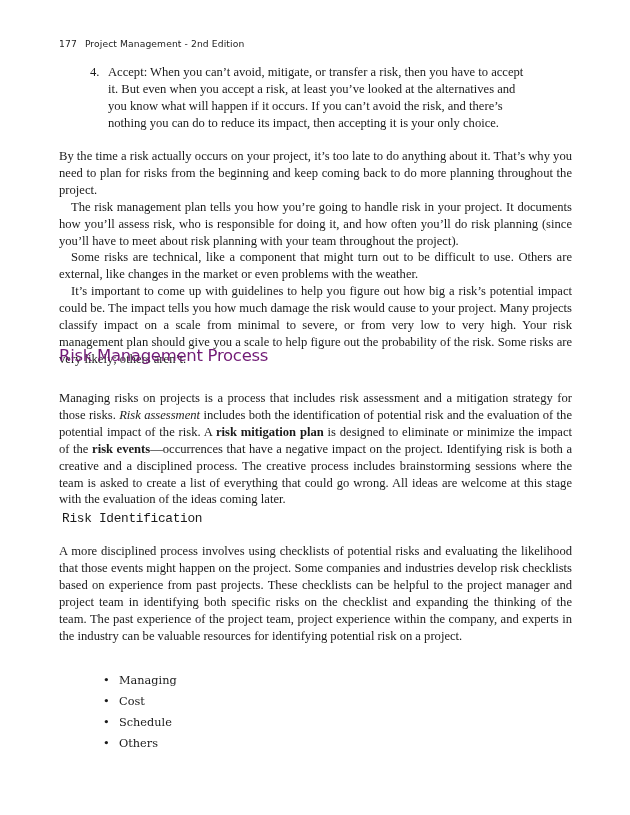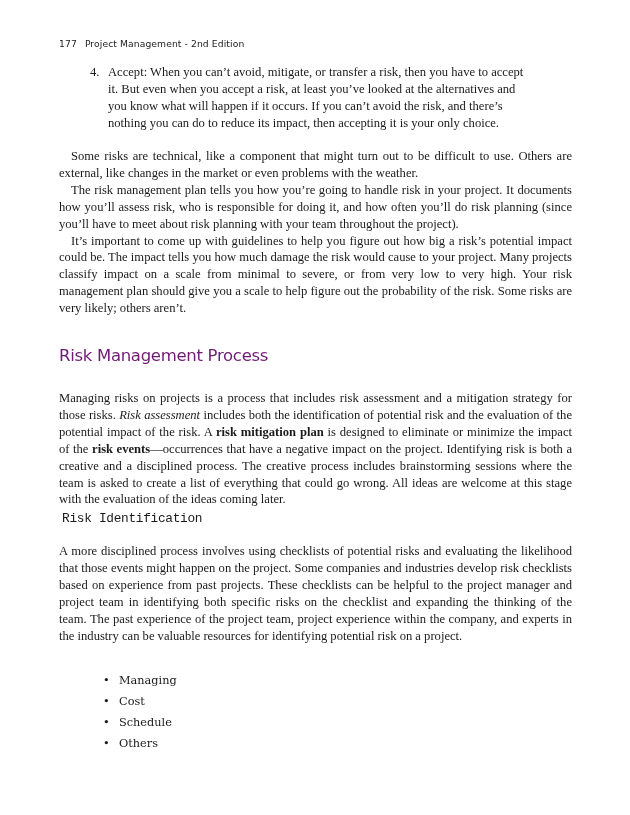--- a/index.html
+++ b/index.html
@@ -52,22 +52,23 @@
   </div>
 
   <div class="ol body-text">
     <div class="item">
       <span class="num">4.</span>
       <span>Accept: When you can’t avoid, mitigate, or transfer a risk, then you have to accept it. But even when you accept a risk, at least you’ve looked at the alternatives and you know what will happen if it occurs. If you can’t avoid the risk, and there’s nothing you can do to reduce its impact, then accepting it is your only choice.</span>
     </div>
   </div>
 
   <div class="block body-text" style="top:148px;">
+    <p>By the time a risk actually occurs on your project, it’s too late to do anything about it. That’s why you need to plan for risks from the beginning and keep coming back to do more planning throughout the project.</p>
+    <p class="indent">The risk management plan tells you how you’re going to handle risk in your project. It documents how you’ll assess risk, who is responsible for doing it, and how often you’ll do risk planning (since you’ll have to meet about risk planning with your team throughout the project).</p>
     <p class="indent">Some risks are technical, like a component that might turn out to be difficult to use. Others are exter­nal, like changes in the market or even problems with the weather.</p>
-    <p class="indent">The risk management plan tells you how you’re going to handle risk in your project. It documents how you’ll assess risk, who is responsible for doing it, and how often you’ll do risk planning (since you’ll have to meet about risk planning with your team throughout the project).</p>
     <p class="indent">It’s important to come up with guidelines to help you figure out how big a risk’s potential impact could be. The impact tells you how much damage the risk would cause to your project. Many projects classify impact on a scale from minimal to severe, or from very low to very high. Your risk management plan should give you a scale to help figure out the probability of the risk. Some risks are very likely; others aren’t.</p>
   </div>
 
   <h2 class="h2">Risk Management Process</h2>
 
   <div class="block body-text" style="top:390px;">
     <p><span>Managing risks on projects is a process that includes risk assessment and a mitigation strategy for those risks. </span><em>Risk assessment</em><span> includes both the identification of potential risk and the evaluation of the potential impact of the risk. A </span><strong>risk mitigation plan</strong><span> is designed to eliminate or minimize the impact of the </span><strong>risk events</strong><span>—occurrences that have a negative impact on the project. Identifying risk is both a creative and a disciplined process. The creative process includes brainstorming sessions where the team is asked to create a list of everything that could go wrong. All ideas are welcome at this stage with the evaluation of the ideas coming later.</span></p>
   </div>
 
   <h3 class="h3">Risk Identification</h3>

